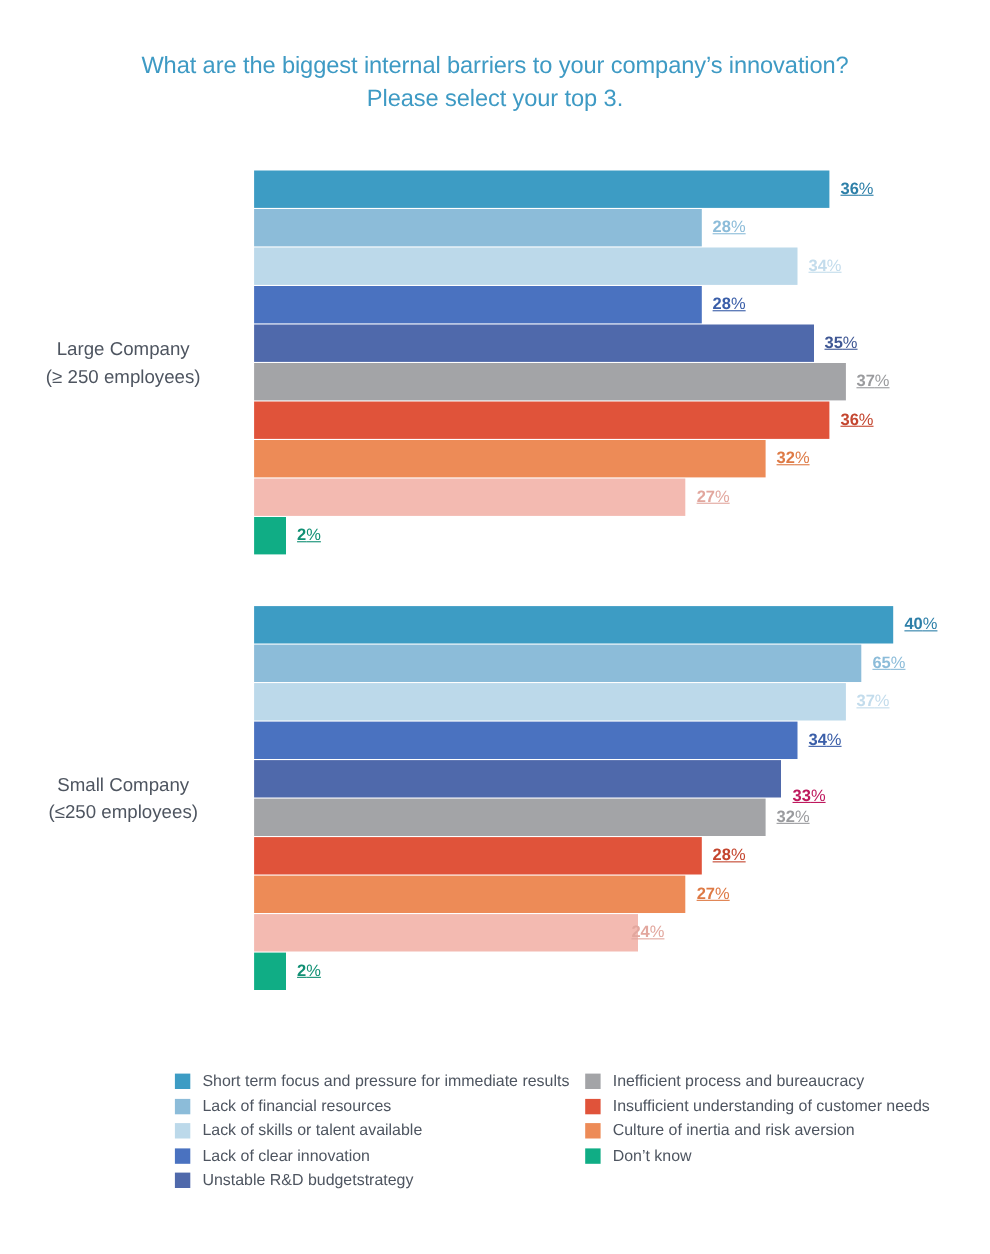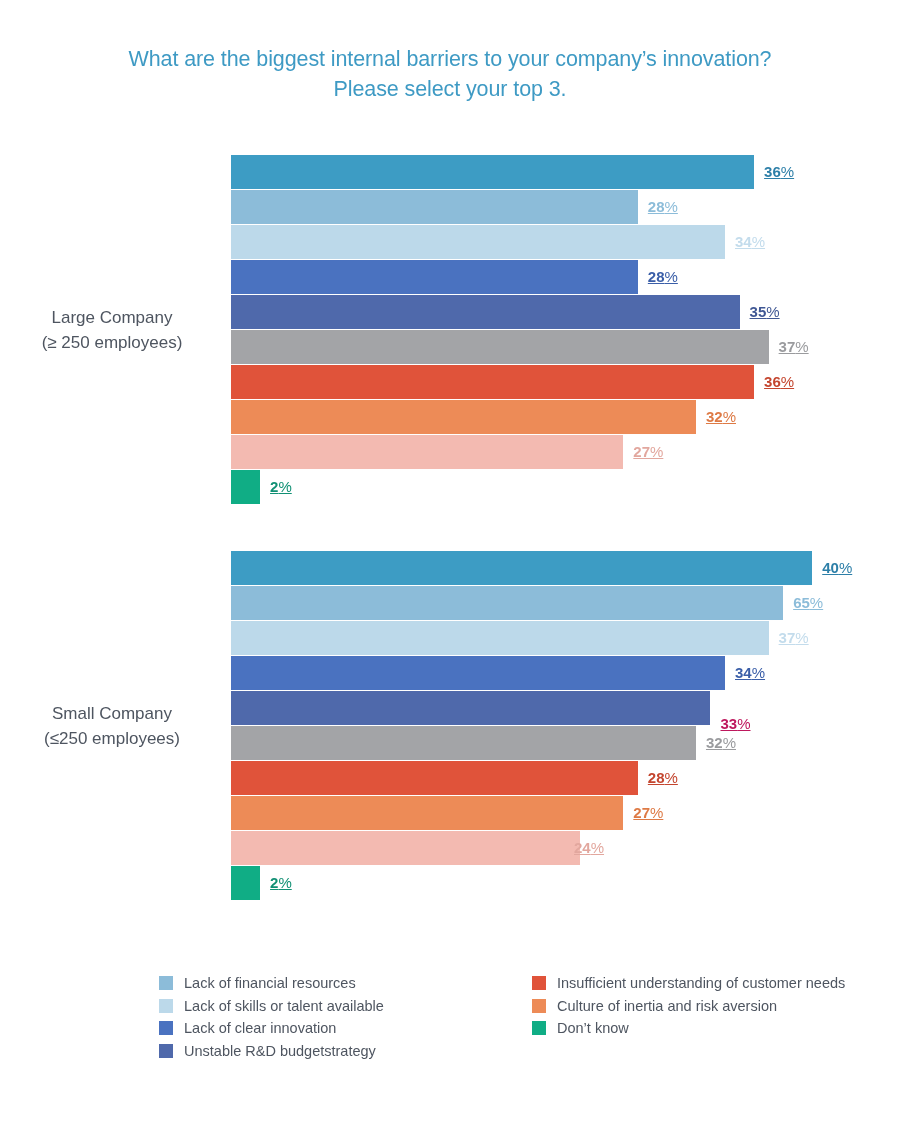--- a/index.html
+++ b/index.html
@@ -218,38 +218,46 @@
         <div class="bar-row">
           <div class="bar" style="width: 29.06px; background: rgb(16, 173, 133);"></div>
           <div class="bar-value" style="left: 39.06px; color: rgb(17, 144, 116);"><span class="num">2</span><span class="pct">%</span></div>
         </div>
       </div>
   </div>
 
   <div class="legend">
     <div class="legend-col" id="legend-col-left">
         <div class="legend-item">
+          <span class="legend-swatch" style="background: rgb(61, 156, 196);"></span>
+          <span class="legend-label">Short term focus and pressure for immediate results</span>
+        </div>
+        <div class="legend-item">
           <span class="legend-swatch" style="background: rgb(140, 188, 217);"></span>
           <span class="legend-label">Lack of financial resources</span>
         </div>
         <div class="legend-item">
           <span class="legend-swatch" style="background: rgb(188, 217, 234);"></span>
           <span class="legend-label">Lack of skills or talent available</span>
         </div>
         <div class="legend-item">
           <span class="legend-swatch" style="background: rgb(74, 114, 192);"></span>
           <span class="legend-label">Lack of clear innovation</span>
         </div>
         <div class="legend-item">
           <span class="legend-swatch" style="background: rgb(79, 105, 171);"></span>
           <span class="legend-label">Unstable R&amp;D budgetstrategy</span>
         </div>
       </div>
     <div class="legend-col" id="legend-col-right">
         <div class="legend-item">
+          <span class="legend-swatch" style="background: rgb(163, 164, 167);"></span>
+          <span class="legend-label">Inefficient process and bureaucracy</span>
+        </div>
+        <div class="legend-item">
           <span class="legend-swatch" style="background: rgb(224, 83, 58);"></span>
           <span class="legend-label">Insufficient understanding of customer needs</span>
         </div>
         <div class="legend-item">
           <span class="legend-swatch" style="background: rgb(237, 139, 87);"></span>
           <span class="legend-label">Culture of inertia and risk aversion</span>
         </div>
         <div class="legend-item">
           <span class="legend-swatch" style="background: rgb(16, 173, 133);"></span>
           <span class="legend-label">Don’t know</span>

